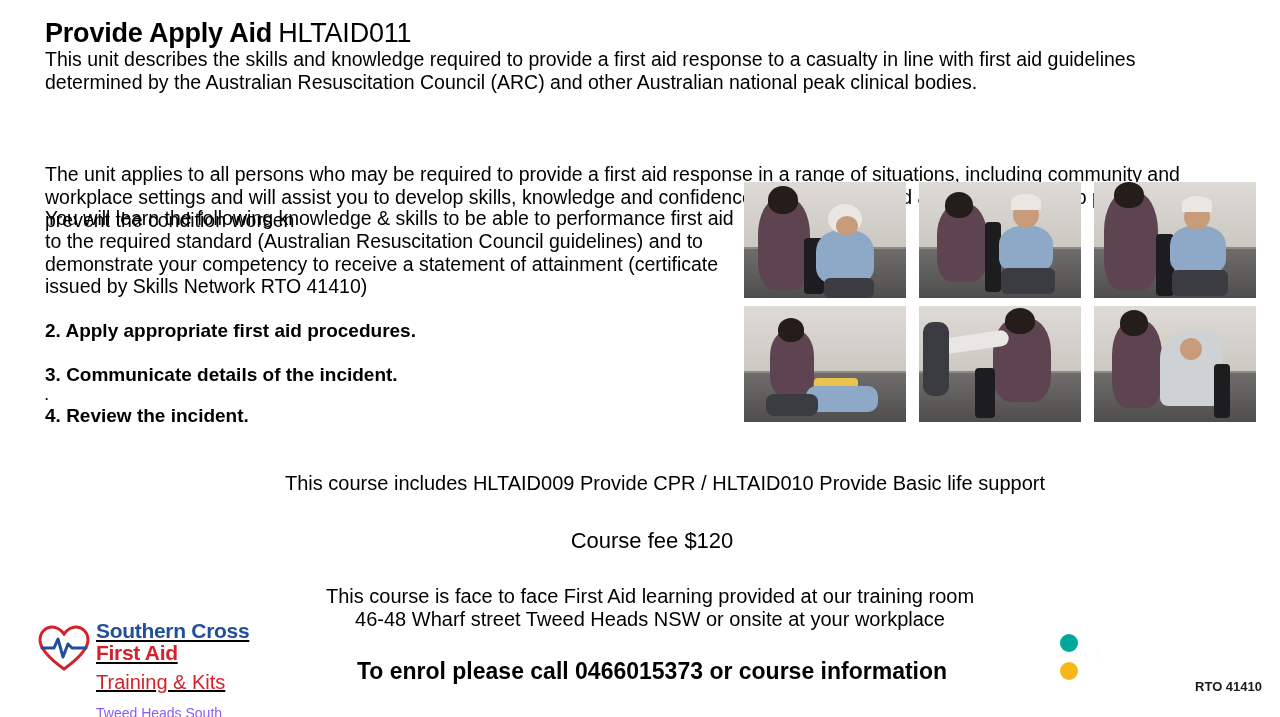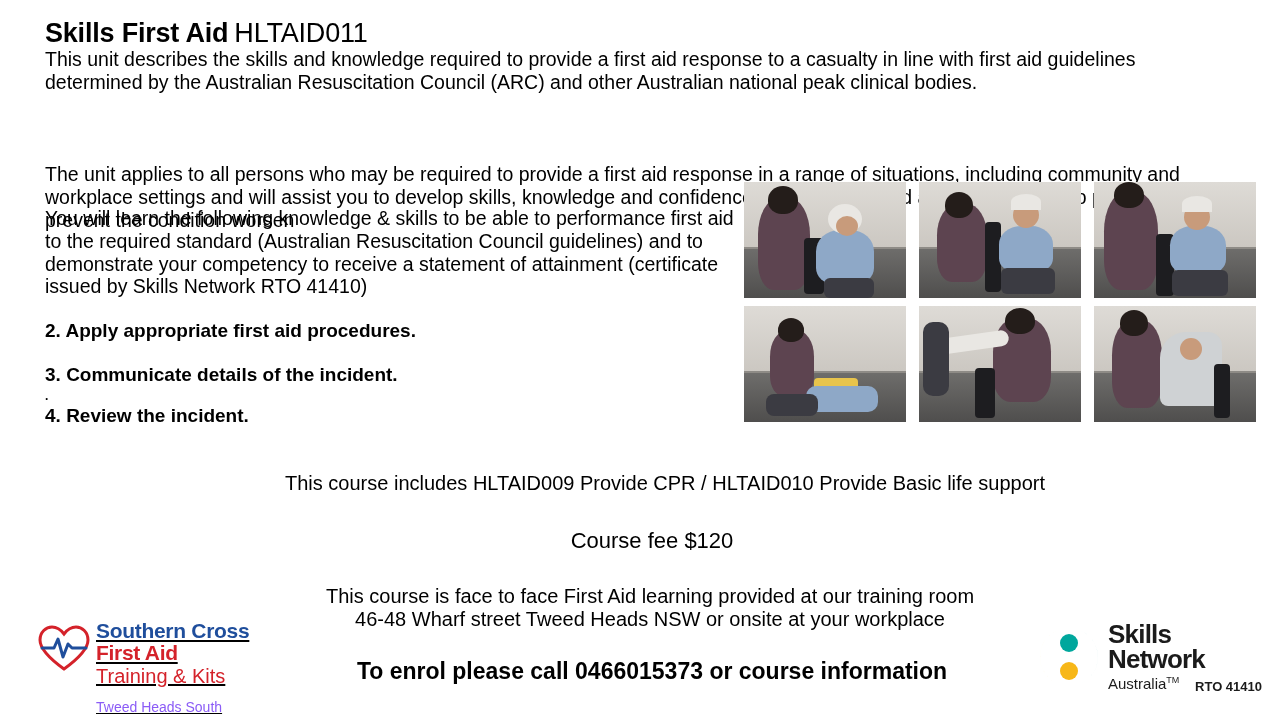--- a/index.html
+++ b/index.html
@@ -194,21 +194,21 @@
     font-size: 21px;
     font-weight: bold;
     color: #d4222a;
     letter-spacing: -0.3px;
     line-height: 1.05;
   }
   .sc-l3 {
     font-size: 20px;
     color: #d4222a;
     line-height: 1.15;
-    margin-top: 1px;
+    margin-top: 7px;
   }
   .sc-l4 {
     font-size: 14px;
     color: #8b5cf6;
     line-height: 1.15;
     margin-top: 11px;
   }
   .sc-center { }
 
   
@@ -259,21 +259,21 @@
     font-weight: bold;
     color: #1b1b1b;
   }
 </style>
 </head>
 <body>
 
 <div class="page">
 
   <div class="title-line">
-    <span class="title-strong">Skills First Aid</span><span class="title-code">HLTAID011</span>
+    <span class="title-strong">Provide Apply Aid</span><span class="title-code">HLTAID011</span>
   </div>
 
   <div class="para para-1">This unit describes the skills and knowledge required to provide a first aid response to a casualty in line with first aid guidelines determined by the Australian Resuscitation Council (ARC) and other Australian national peak clinical bodies.</div>
   <div class="para para-2">The unit applies to all persons who may be required to provide a first aid response in a range of situations, including community and workplace settings and will assist you to develop skills, knowledge and confidence to provide first aid and resuscitation to preserve life and prevent the condition worsen</div>
   <div class="para para-3">You will learn the following knowledge &amp; skills to be able to performance first aid to the required standard (Australian Resuscitation Council guidelines) and to demonstrate your competency to receive a statement of attainment (certificate issued by Skills Network RTO 41410)</div>
 
   <div class="outcomes">
     <div class="outcome">
       <span>2.</span>
       <span>Apply appropriate first aid procedures.</span>
@@ -388,21 +388,16 @@
 
   <div class="sn-logo">
     <div class="sn-mark">
       <svg viewBox="0 0 62 62" width="62" height="62" aria-hidden="true">
         <path d="M31 2 A29 29 0 0 1 31 60 A20 20 0 0 0 31 2 Z" fill="#00a79d"></path>
         <path d="M31 2 A29 29 0 0 0 31 60 A20 20 0 0 1 31 2 Z" fill="#f7b718"></path>
         <circle cx="31" cy="17" r="9" fill="#00a79d"></circle>
         <circle cx="31" cy="45" r="9" fill="#f7b718"></circle>
       </svg>
     </div>
-    <div class="sn-text">
-      <div class="sn-l1">Skills</div>
-      <div class="sn-l2">Network</div>
-      <span class="sn-l3">Australia</span><span class="sn-tm">TM</span>
-    </div>
     <div class="sn-rto">RTO 41410</div>
   </div>
 
 </div>
 
 </body></html>

